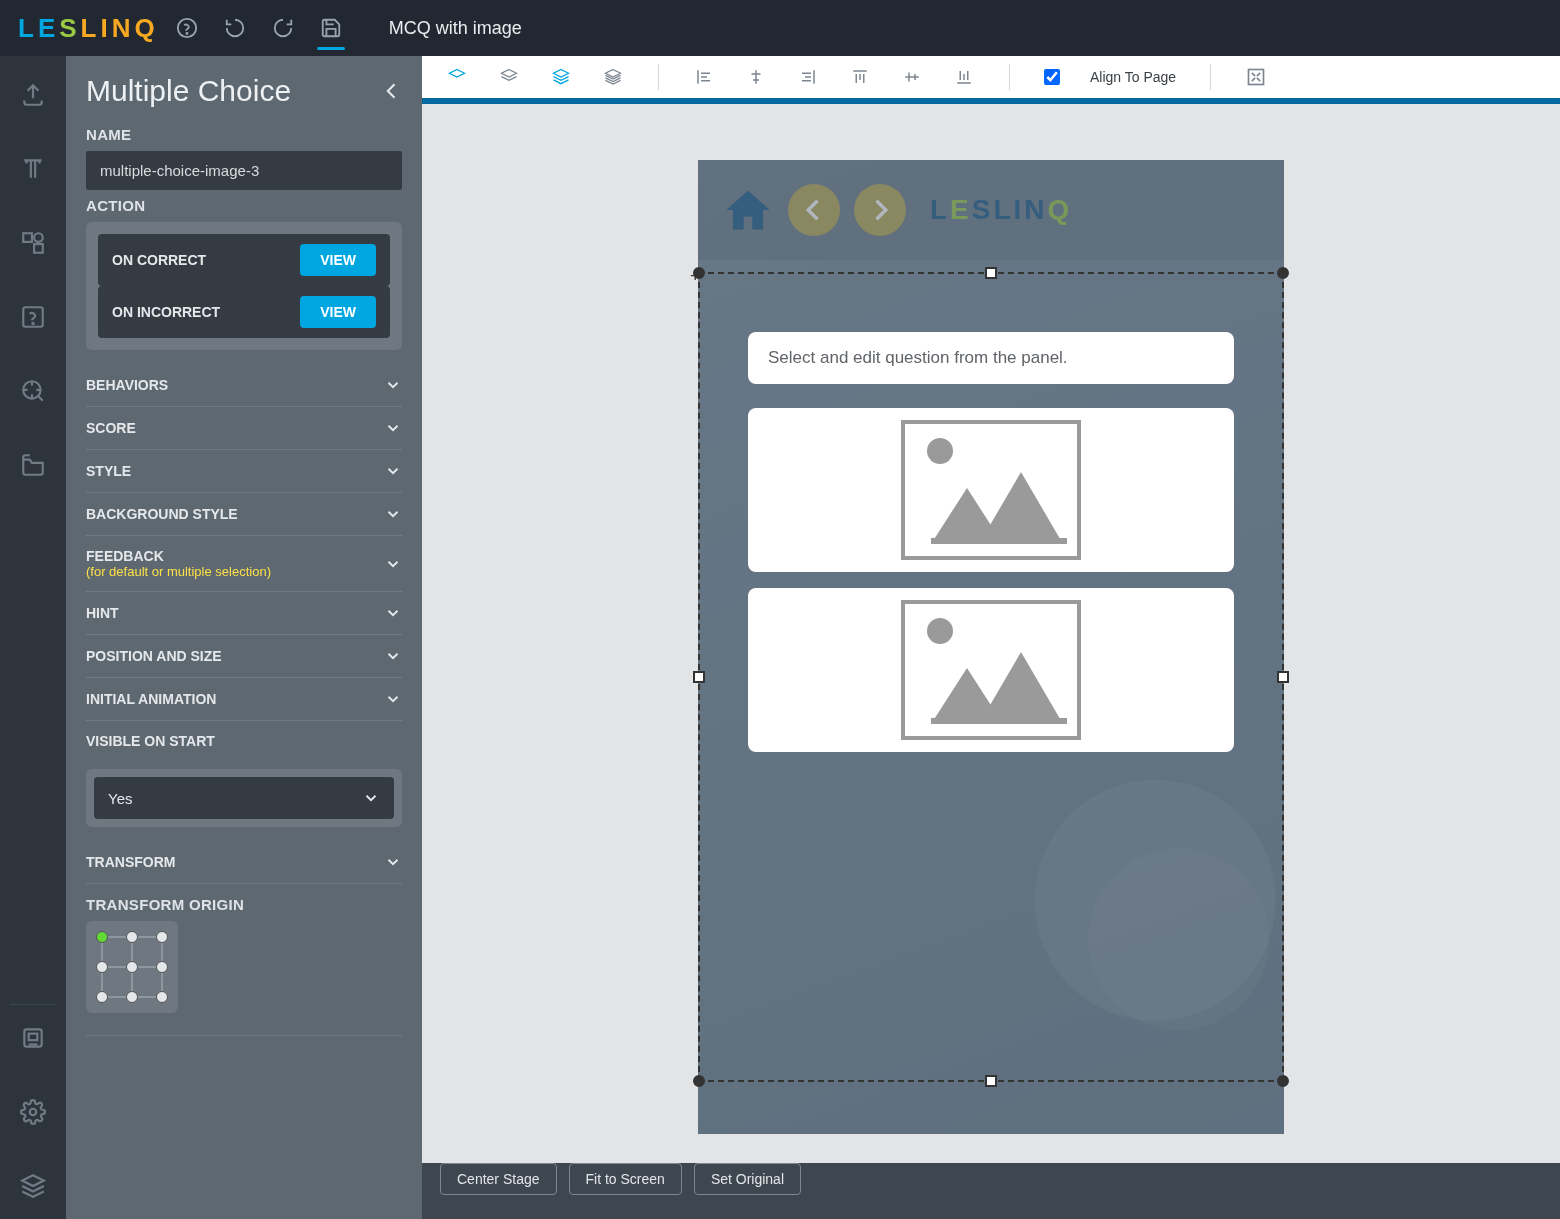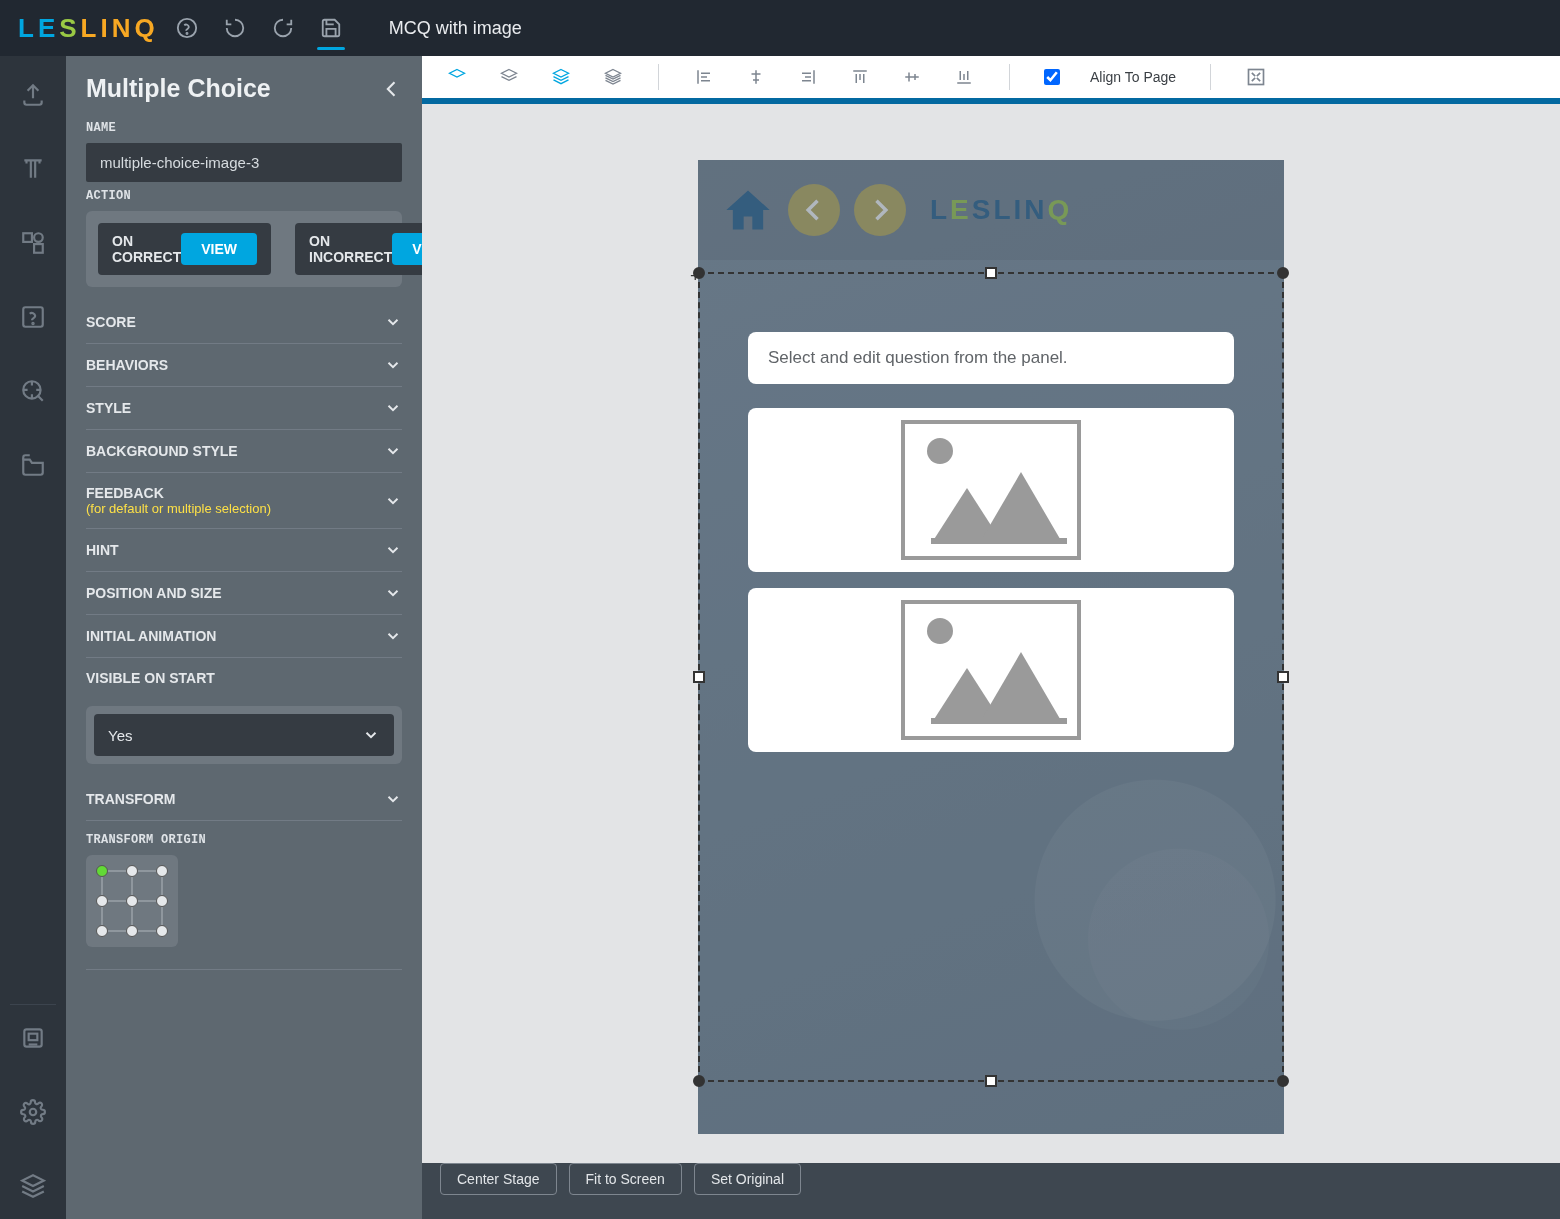--- a/index.html
+++ b/index.html
@@ -31,30 +31,30 @@
   }
   .leftnav .bottom { margin-top: auto; margin-bottom: 18px; display:flex;flex-direction:column;gap:44px;align-items:center;}
 
   
   .panel {
     position: absolute; top: 56px; left: 66px; bottom: 0;
     width: 356px; background: #5E6870; color: #e5e8eb; overflow-y: auto;
     padding: 18px 20px;
   }
   .panel-head { display:flex; align-items:center; justify-content:space-between; margin-bottom: 18px;}
-  .panel-title { font-size: 25px; color: #eef1f3; font-weight: bold; }
+  .panel-title { font-size: 30px; color: #eef1f3; }
   .panel-back { color:#e5e8eb; cursor:pointer; }
-  .sect-label { font-size: 12px; font-weight: 700; color: #dfe3e7; letter-spacing: .3px; margin-bottom: 8px; font-family: Liberation Mono, monospace;}
+  .sect-label { font-size: 15px; font-weight: 700; color: #dfe3e7; letter-spacing: .3px; margin-bottom: 8px;}
   .sect-sub { font-size: 13px; color: #fde047; font-weight:400; }
   .input {
     width: 100%; background: #353b42; color: #d6dbdf; border: none;
     padding: 11px 14px; font-size: 15px; border-radius: 2px; margin-bottom: 7px;
   }
   .action-box {
-    background: #6f7880; border-radius: 6px; padding: 12px; display:flex; flex-direction:row; gap:24px;
+    background: #6f7880; border-radius: 6px; padding: 12px; display:flex; flex-direction:column; gap:0;
     margin-bottom: 14px;
   }
   .action-row {
     background: #353b42; border-radius: 4px; padding: 10px 14px;
     display:flex; align-items:center; justify-content:space-between;
   }
   .action-row span { font-size: 14px; font-weight: 700; }
   .btn-view {
     background: #00A6E0; color:#fff; border:none; padding: 8px 20px;
     font-size: 14px; font-weight:700; border-radius:4px; cursor:pointer;
@@ -293,29 +293,29 @@
       <button class="btn-view">VIEW</button>
     </div>
     <div class="action-row">
       <span>ON INCORRECT</span>
       <button class="btn-view">VIEW</button>
     </div>
   </div>
 
   <div id="accords1">
       <div class="accord">
+        <div class="lbl">BEHAVIORS</div>
+        <div class="chev">
+          <svg width="18" height="18" viewBox="0 0 24 24" fill="none" stroke="currentColor" stroke-width="2.5">
+            <path d="M6 9l6 6 6-6"></path>
+          </svg>
+        </div>
+      </div>
+      <div class="accord">
         <div class="lbl">SCORE</div>
-        <div class="chev">
-          <svg width="18" height="18" viewBox="0 0 24 24" fill="none" stroke="currentColor" stroke-width="2.5">
-            <path d="M6 9l6 6 6-6"></path>
-          </svg>
-        </div>
-      </div>
-      <div class="accord">
-        <div class="lbl">BEHAVIORS</div>
         <div class="chev">
           <svg width="18" height="18" viewBox="0 0 24 24" fill="none" stroke="currentColor" stroke-width="2.5">
             <path d="M6 9l6 6 6-6"></path>
           </svg>
         </div>
       </div>
       <div class="accord">
         <div class="lbl">STYLE</div>
         <div class="chev">
           <svg width="18" height="18" viewBox="0 0 24 24" fill="none" stroke="currentColor" stroke-width="2.5">

